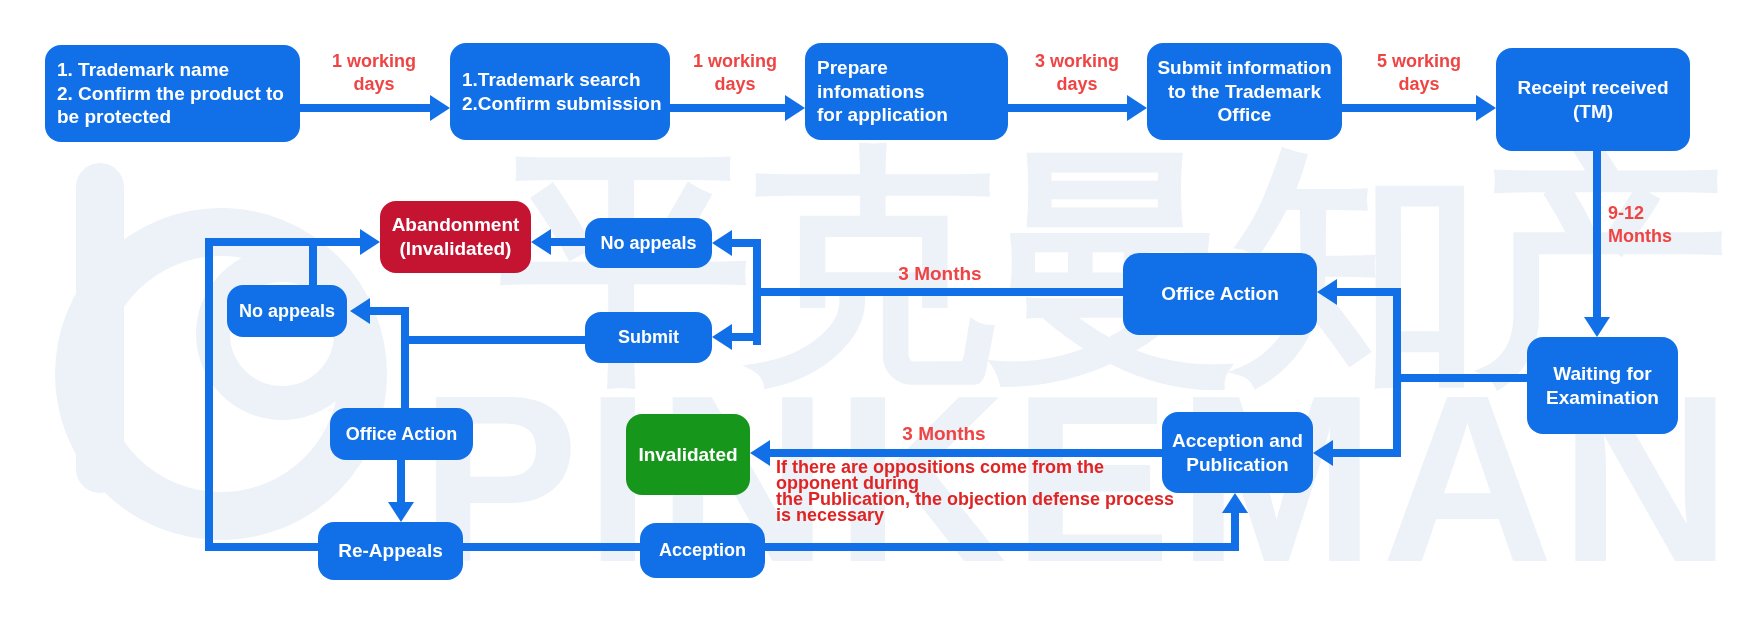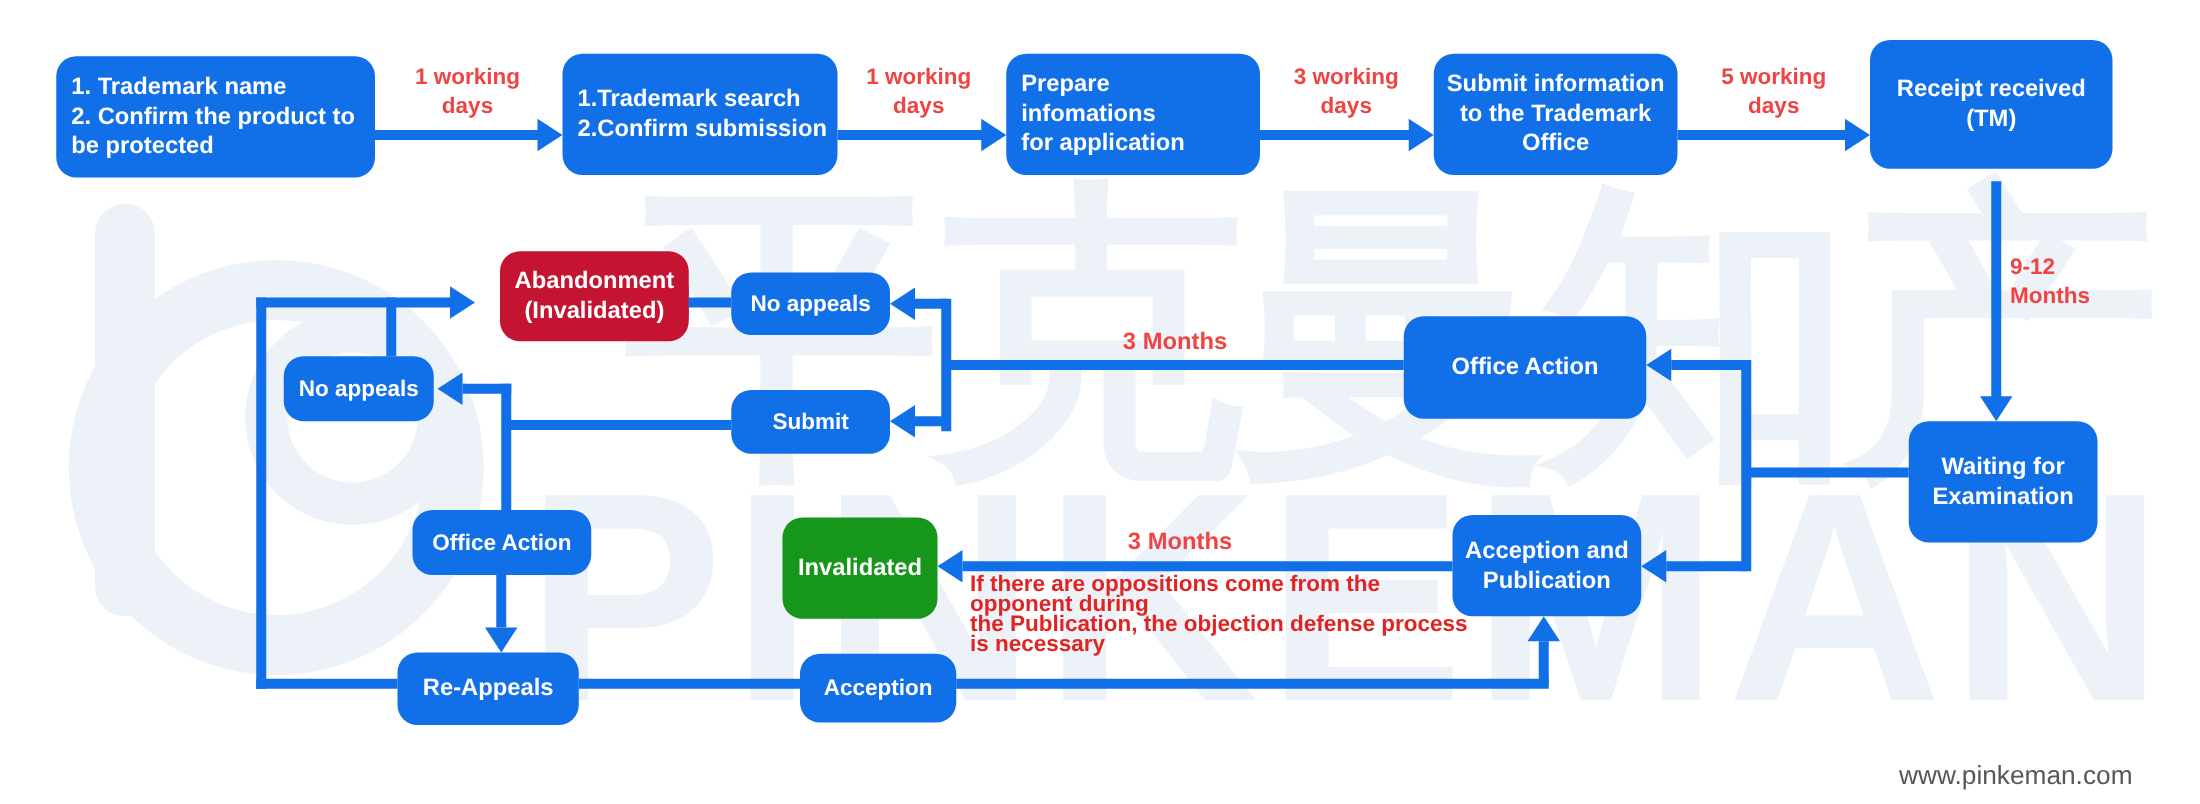--- a/index.html
+++ b/index.html
@@ -112,30 +112,30 @@
   <div class="node blue left" style="left:45px;top:45px;width:255px;height:97px;">1. Trademark name
 2. Confirm the product to
 be protected</div>
   <div class="node blue left" style="left:450px;top:43px;width:220px;height:97px;">1.Trademark search
 2.Confirm submission</div>
   <div class="node blue" style="left:1147px;top:43px;width:195px;height:97px;">Submit information
 to the Trademark
 Office</div>
   <div class="node blue left" style="left:805px;top:43px;width:203px;height:97px;">Prepare infomations
 for application</div>
-  <div class="node blue" style="left:1496px;top:32px;width:194px;height:103px;">Receipt received
+  <div class="node blue" style="left:1496px;top:48px;width:194px;height:103px;">Receipt received
 (TM)</div>
   <div class="node blue" style="left:1527px;top:337px;width:151px;height:97px;">Waiting for
 Examination</div>
   <div class="node blue" style="left:1123px;top:253px;width:194px;height:82px;">Office Action</div>
   <div class="node blue" style="left:1162px;top:412px;width:151px;height:81px;">Acception and
 Publication</div>
   <div class="node blue fs18" style="left:585px;top:218px;width:127px;height:50px;">No appeals</div>
   <div class="node blue fs18" style="left:585px;top:312px;width:127px;height:51px;">Submit</div>
-  <div class="node red" style="left:380px;top:201px;width:151px;height:72px;margin-left:20px;">Abandonment
+  <div class="node red" style="left:380px;top:201px;width:151px;height:72px;">Abandonment
 (Invalidated)</div>
   <div class="node blue fs18" style="left:227px;top:285px;width:120px;height:52px;">No appeals</div>
   <div class="node blue fs18" style="left:330px;top:408px;width:143px;height:52px;">Office Action</div>
   <div class="node blue" style="left:318px;top:522px;width:145px;height:58px;">Re-Appeals</div>
   <div class="node blue fs18" style="left:640px;top:523px;width:125px;height:55px;">Acception</div>
   <div class="node green" style="left:626px;top:414px;width:124px;height:81px;">Invalidated</div>
 
   <div class="elabel" style="left:304px;top:50px;width:140px;">1 working
 days</div>
   <div class="elabel" style="left:665px;top:50px;width:140px;">1 working
@@ -145,15 +145,14 @@
   <div class="elabel" style="left:1349px;top:50px;width:140px;text-align:center;">5 working
 days</div>
   <div class="elabel la" style="left:1608px;top:202px;width:100px;">9-12
 Months</div>
   <div class="elabel" style="left:860px;top:262px;width:160px;font-size:19px;">3 Months</div>
   <div class="elabel" style="left:864px;top:422px;width:160px;font-size:19px;">3 Months</div>
 
   <div class="note">If there are oppositions come from the opponent during
 the Publication, the objection defense process is necessary</div>
 
-  <div class="footer">www.pinkeman.com</div>
 
 </div>
 
 </body></html>

